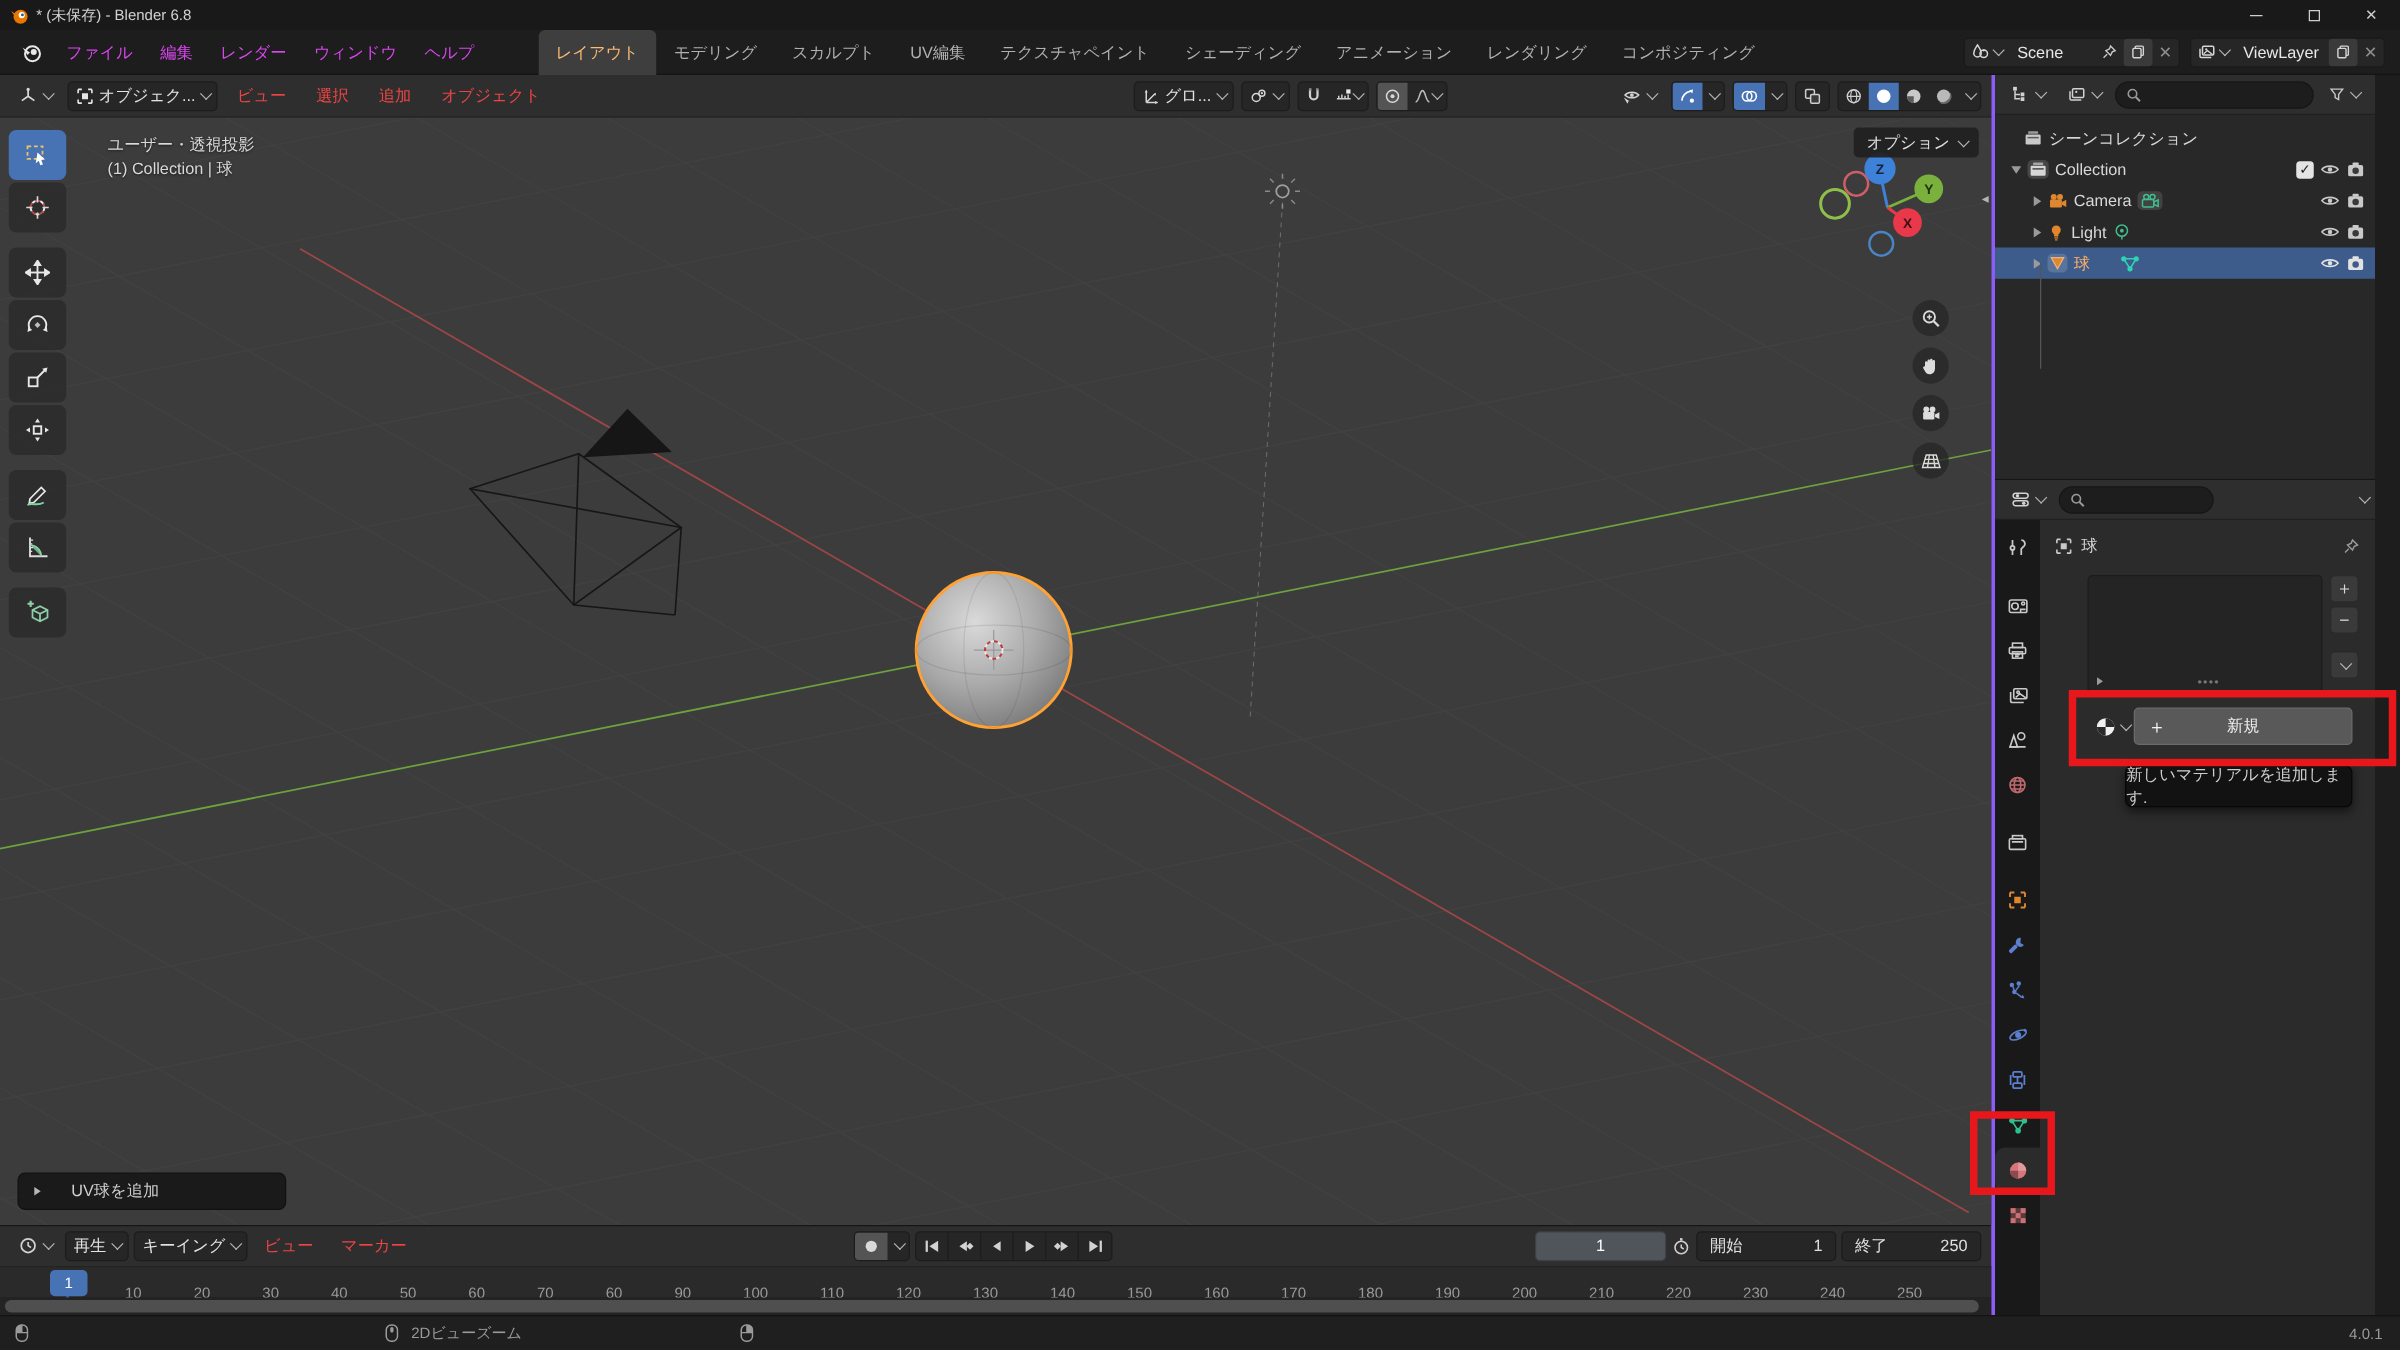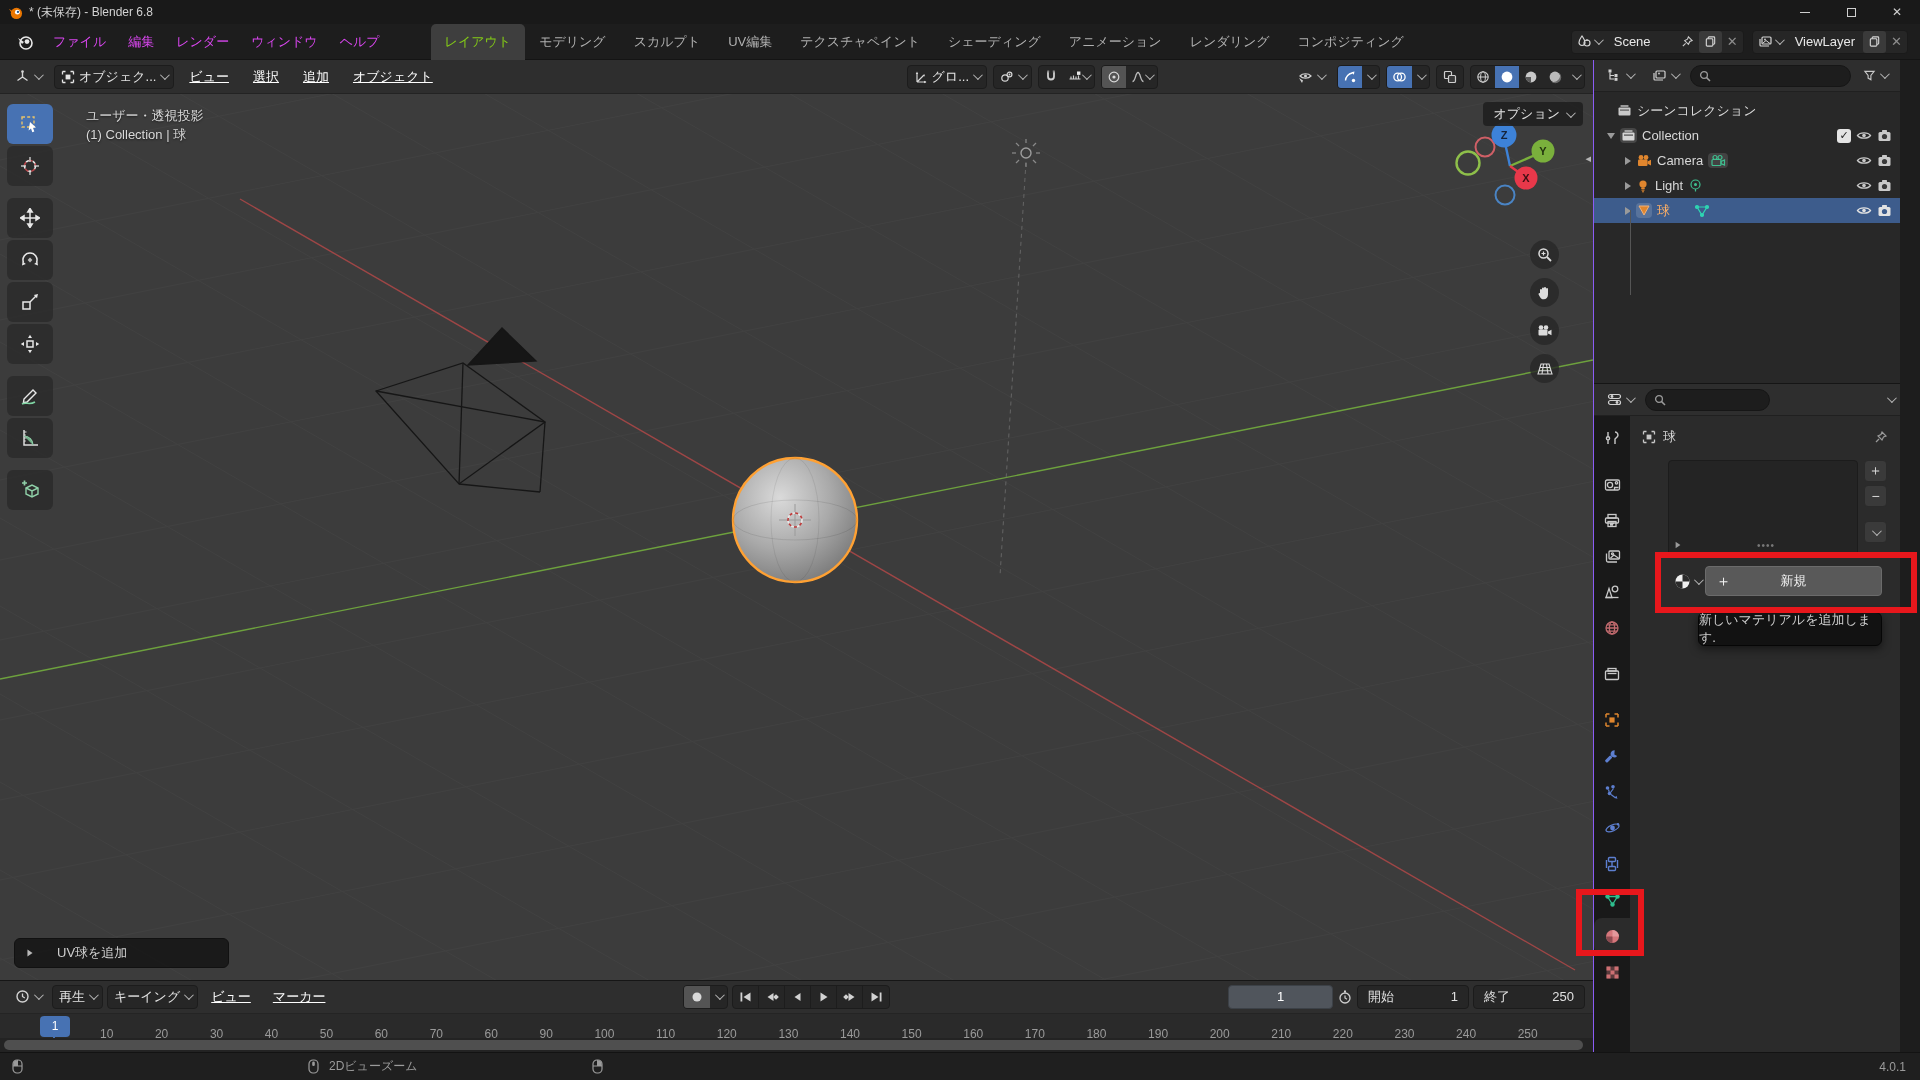--- a/index.html
+++ b/index.html
@@ -14,38 +14,38 @@
 .win-btn { width:46px; height:24px; display:flex; align-items:center; justify-content:center; color:#cfcfcf; }
 .win-min { width:10px; height:1px; background:#cfcfcf; }
 .win-max { width:9px; height:9px; border:1px solid #cfcfcf; }
 .win-close { font-size:12px; }
 
 
 .topbar { height:36px; background:#1d1d1d; display:flex; align-items:center; border-bottom:1px solid #141414; padding:0 8px; }
 .menu-item { padding:0 11px; height:26px; display:flex; align-items:center; color:#d946ef; border-radius:4px; }
 .ws-tabs { display:flex; height:36px; margin-left:40px; align-items:stretch; }
 .ws-tab { padding:0 14px; display:flex; align-items:center; color:#b0b0b0; }
-.ws-tab.active { background:#3e3e3e; color:#84cc16; border-radius:5px 5px 0 0; }
+.ws-tab.active { background:#3e3e3e; color:#fdba74; border-radius:5px 5px 0 0; }
 .id-widget { display:flex; align-items:center; background:#262626; border:1px solid #1a1a1a; border-radius:4px; height:24px; margin-left:8px; }
 .id-widget .seg { display:flex; align-items:center; padding:0 5px; height:100%; gap:2px; }
 .id-widget .seg.lit { background:#3a3a3a; border-radius:3px; }
 .id-widget .name { padding:0 8px; color:#e8e8e8; min-width:70px; }
 
 
 .content { display:flex; height:992px; }
 .left-stack { width:1593px; display:flex; flex-direction:column; }
-.right-col { width:307px; display:flex; flex-direction:column; border-left:1px solid #8b5cf6; background:#282828; }
+.right-col { width:307px; display:flex; flex-direction:column; border-left:3px solid #8b5cf6; background:#282828; }
 .statusbar { height:28px; background:#1f1f1f; border-top:1px solid #131313; display:flex; align-items:center; color:#9b9b9b; font-size:12px; }
 
 
 .viewport { flex:1; position:relative; background:#3c3c3c; overflow:hidden; }
 .vp-header { height:34px; background:#2e2e2e; border-bottom:1px solid #232323; display:flex; align-items:center; padding:0 8px; gap:6px; position:relative; z-index:6; }
 .hbtn { height:24px; background:#262626; border:1px solid #1c1c1c; border-radius:4px; display:flex; align-items:center; gap:4px; padding:0 6px; color:#e3e3e3; }
 .hbtn.plain { background:transparent; border-color:transparent; }
-.hmenu { padding:0 9px; color:#ffffff;text-decoration:underline; }
+.hmenu { padding:0 9px; color:#ef4444; }
 .seg-group { display:flex; align-items:center; background:#262626; border:1px solid #1c1c1c; border-radius:4px; height:24px; overflow:hidden; }
 .seg-group .seg { height:100%; display:flex; align-items:center; justify-content:center; padding:0 5px; }
 .seg-group .seg.on-blue { background:#4772b3; }
 .seg-group .seg.on-grey { background:#545454; }
 .chev { width:7px; height:7px; border-right:1.6px solid #b5b5b5; border-bottom:1.6px solid #b5b5b5; transform:rotate(45deg) translateY(-2px); display:inline-block; }
 .vp-options { position:absolute; right:10px; top:42px; z-index:6; height:24px; background:rgba(33,33,33,.92); border-radius:4px; display:flex; align-items:center; gap:6px; padding:0 10px; color:#e0e0e0; }
 .vp-canvas { position:absolute; left:0; top:0; z-index:1; }
 .vp-text { position:absolute; left:86px; top:46px; z-index:3; color:#d9d9d9; text-shadow:0 1px 2px rgba(0,0,0,.55); line-height:19px; }
 .vp-tools { position:absolute; left:7px; top:44px; width:46px; display:flex; flex-direction:column; gap:2px; z-index:5; }
 .tool-btn { height:40px; background:rgba(44,44,44,.92); border-radius:6px; display:flex; align-items:center; justify-content:center; }

